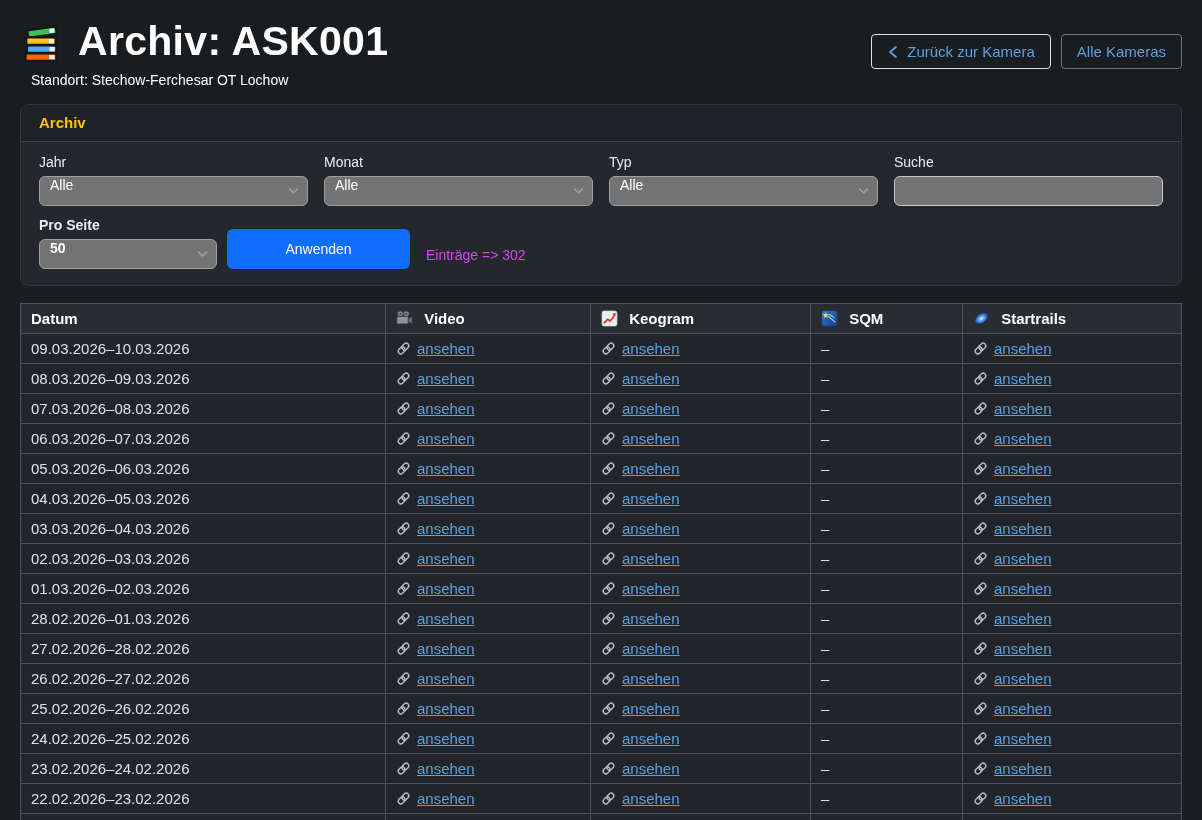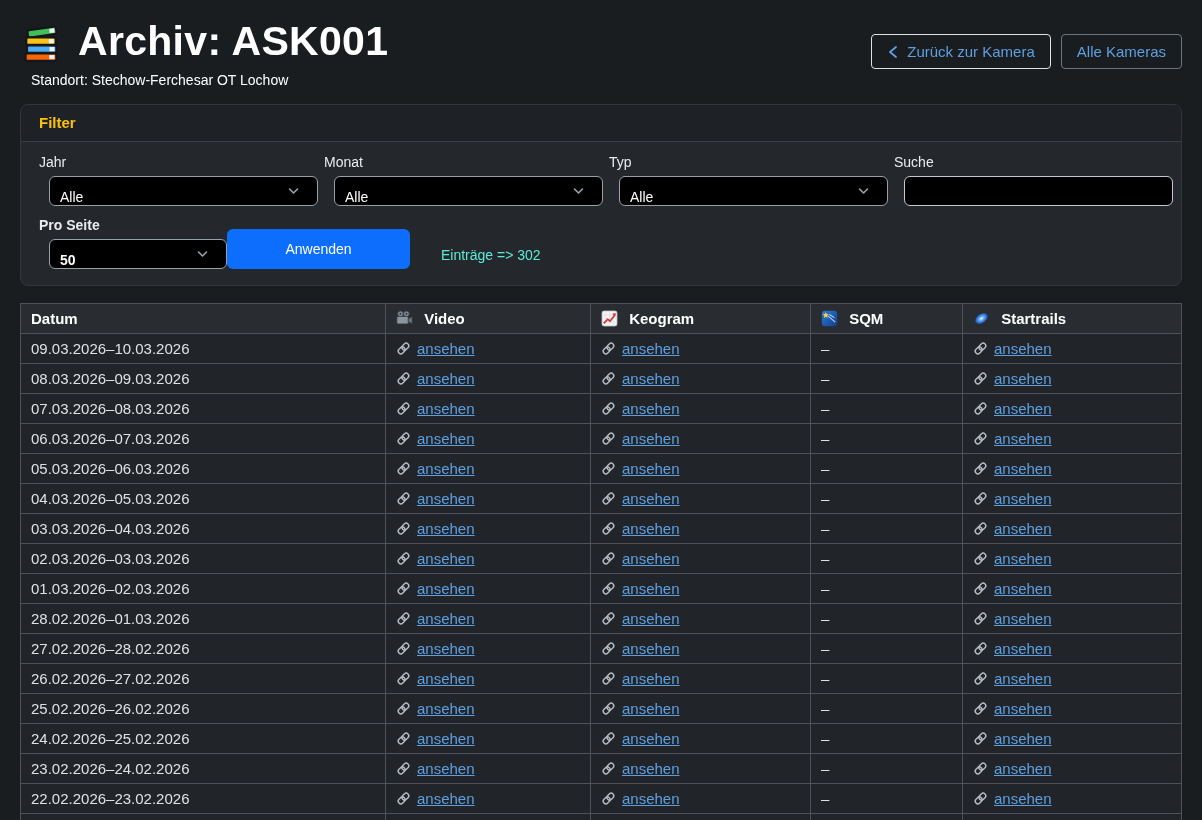--- a/index.html
+++ b/index.html
@@ -40,41 +40,41 @@
     border-bottom: 1px solid #3a3f45;
     padding: 9px 18px;
   }
   .card-title { color: #ffc107; font-weight: 700; font-size: 15px; }
   .card-body { padding: 12px 18px 16px 18px; }
   .filter-grid { display: grid; grid-template-columns: repeat(4, 1fr); gap: 16px; }
   .field-label { font-size: 14px; color: #e9ecef; margin-bottom: 6px; }
   .select-wrap { position: relative; }
   .select-box, .text-input {
     width: 100%; height: 30px;
-    background: #000000; color: #ffffff;
+    background: #737373; color: #ffffff;
     border: 1px solid #98a0a8; border-radius: 6px;
     font-size: 14px; font-family: inherit;
     padding: 0 28px 0 10px;
-    display: flex; align-items: flex-end; margin-left: 10px;
+    display: flex; align-items: flex-start;
   }
   .text-input { padding: 0 10px; border-color: #c2c9d0; }
   .chev-down {
     position: absolute; right: 9px; top: 50%; transform: translateY(-50%);
     color: #9aa3ab; pointer-events: none; line-height: 0;
   }
   .filter-row2 { display: flex; align-items: flex-end; margin-top: 11px; gap: 10px; }
   .per-page-col { width: 178px; font-weight: bold; }
   .btn-primary {
     width: 183px; height: 40px;
     background: #0d6efd; color: #ffffff;
     border: none; border-radius: 6px;
     font-size: 14px; font-family: inherit; font-weight: 400;
     cursor: pointer;
   }
-  .entries-text { color: #5eead4; font-size: 14px; margin-left: 21px; padding-bottom: 6px; }
+  .entries-text { color: #d946ef; font-size: 14px; margin-left: 6px; padding-bottom: 6px; }
 
   
   table.archive {
     margin-top: 17px;
     width: 100%;
     border-collapse: collapse;
     table-layout: fixed;
     font-size: 15px;
   }
   .archive th, .archive td {
@@ -129,21 +129,21 @@
         <span>Zurück zur Kamera</span>
       </button>
       <button class="btn-outline gray">
         <span>Alle Kameras</span>
       </button>
     </div>
   </div>
 
   <div class="card">
     <div class="card-header">
-      <span class="card-title">Filter</span>
+      <span class="card-title">Archiv</span>
     </div>
     <div class="card-body">
       <div class="filter-grid">
         <div>
           <div class="field-label">Jahr</div>
           <div class="select-wrap">
             <div class="select-box">
                 <span>Alle</span>
               </div>
             <span class="chev-down">

